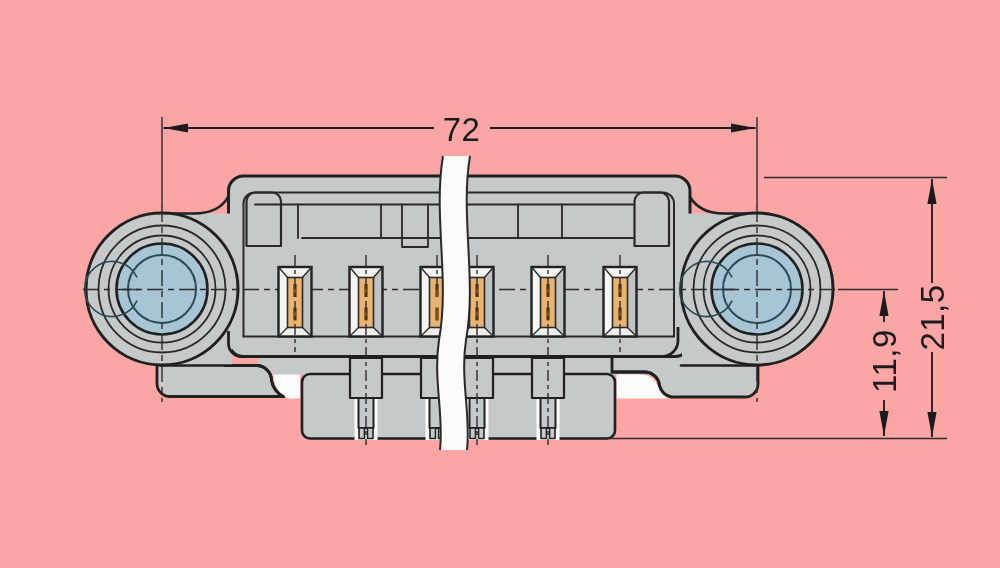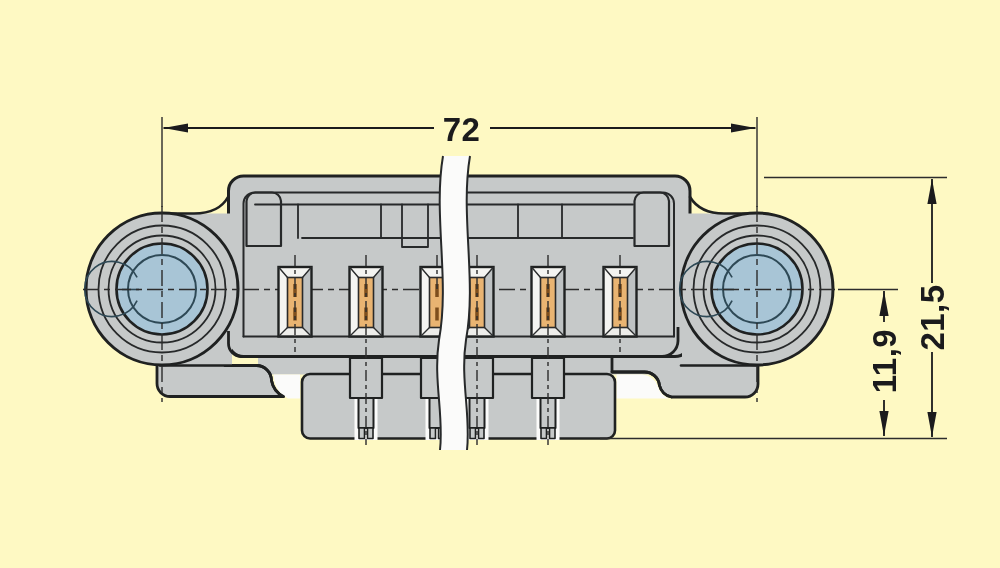--- a/index.html
+++ b/index.html
@@ -1,20 +1,19 @@
 <!DOCTYPE html>
 <html><head>
 <meta charset="utf-8">
 <style>
   html,body{margin:0;padding:0;background:#ffffff;}
   .stage{
     width:1000px;height:568px;position:relative;overflow:hidden;
-    background:#fef9c3;
+    background:#fca5a5;
     font-family:"Liberation Sans", sans-serif;
-    font-weight:bold;
   }
   .stage svg{position:absolute;left:0;top:0;}
   text.dim{
     font-family:"Liberation Sans", sans-serif;
     font-size:33px;
     fill:#1b1b1d;
     letter-spacing:0.5px;
   }
 </style>
 </head>

